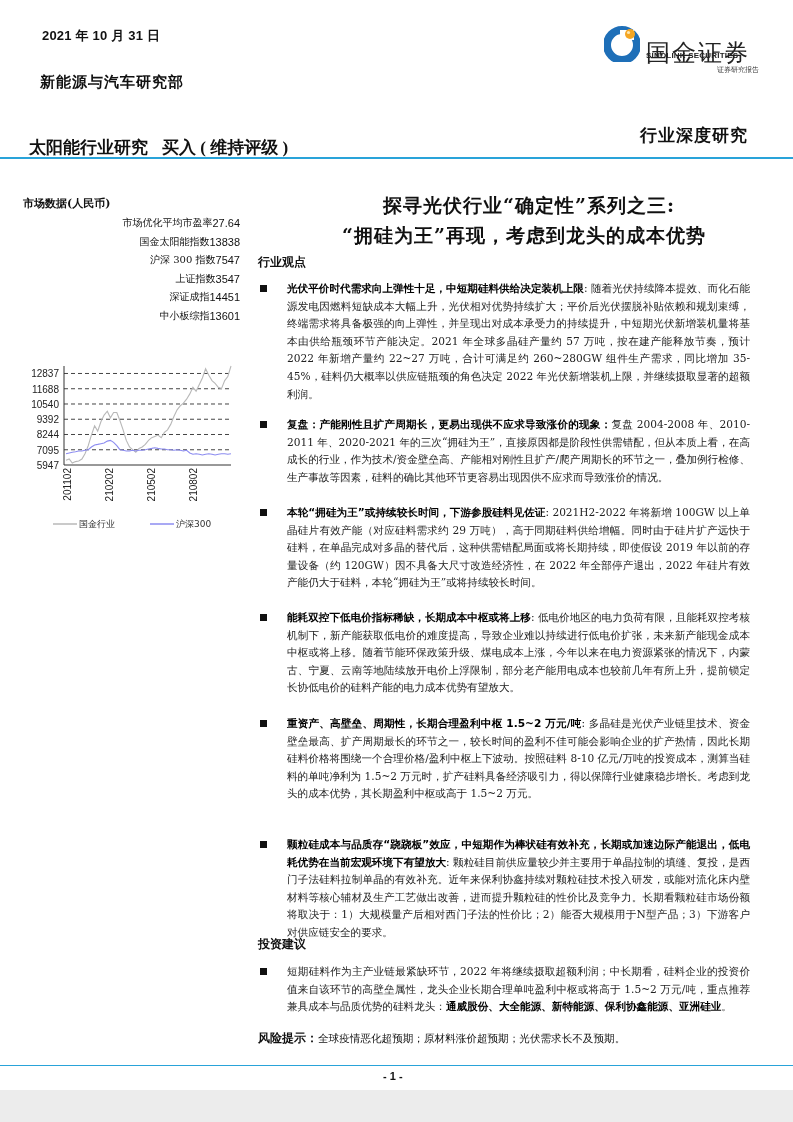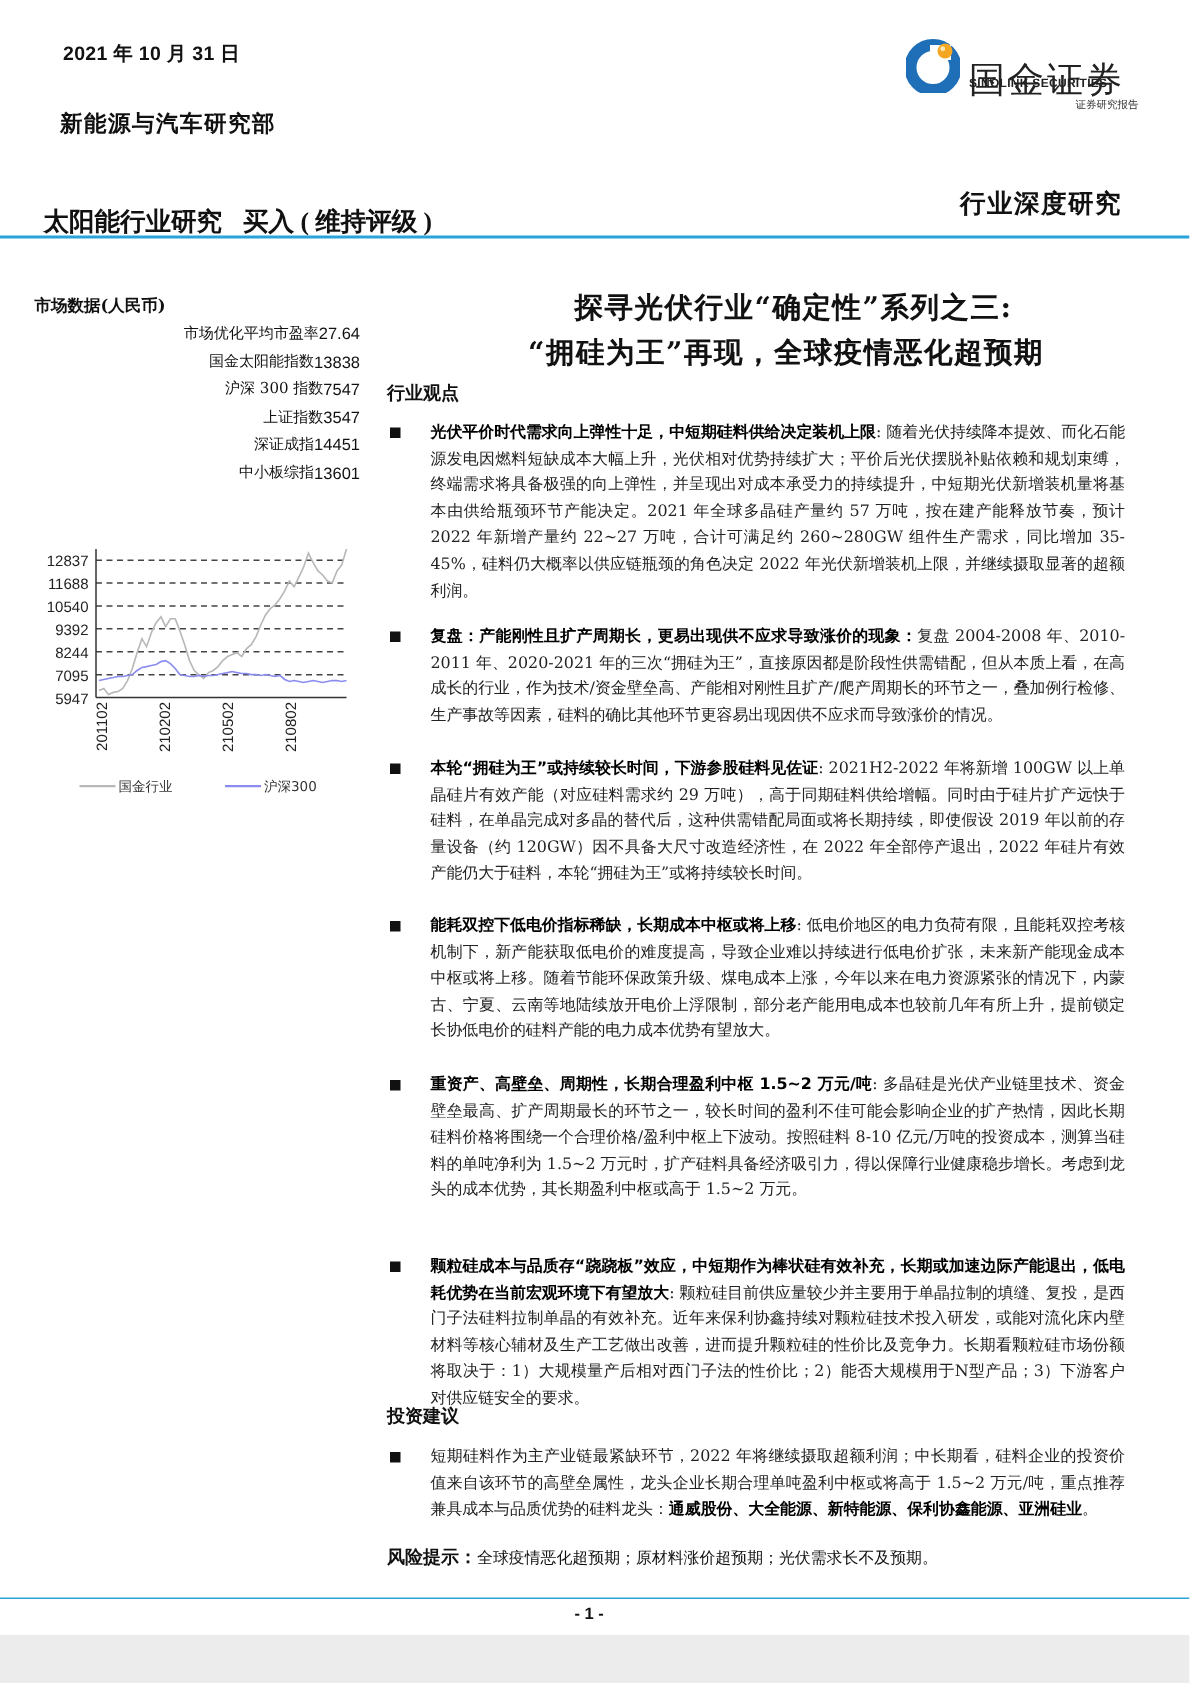--- a/index.html
+++ b/index.html
@@ -138,21 +138,21 @@
           <line x1="33" x2="57" y1="174" y2="174" stroke="#b8b8b8" stroke-width="1.5"></line>
           <text x="59" y="177" class="legend-text">国金行业</text>
           <line x1="130" x2="154" y1="174" y2="174" stroke="#8c8cf0" stroke-width="1.5"></line>
           <text x="156" y="177" class="legend-text">沪深300</text>
         </g>
     </svg>
   </div>
 
   <div class="main-title">
     <span class="l1">探寻光伏行业“确定性”系列之三:</span>
-    <span class="l2">“拥硅为王”再现，全球疫情恶化超预期</span>
+    <span class="l2">“拥硅为王”再现，考虑到龙头的成本优势</span>
   </div>
 
   <div class="section-head" style="top:254px;">行业观点</div>
 
   <div class="bullet" style="top:280px;">
     <span class="mark"></span>
     <span class="txt"><span class="b">光伏平价时代需求向上弹性十足，中短期硅料供给决定装机上限</span><span>: 随着光伏持续降本提效、而化石能源发电因燃料短缺成本大幅上升，光伏相对优势持续扩大；平价后光伏摆脱补贴依赖和规划束缚，终端需求将具备极强的向上弹性，并呈现出对成本承受力的持续提升，中短期光伏新增装机量将基本由供给瓶颈环节产能决定。2021 年全球多晶硅产量约 57 万吨，按在建产能释放节奏，预计 2022 年新增产量约 22~27 万吨，合计可满足约 260~280GW 组件生产需求，同比增加 35-45%，硅料仍大概率以供应链瓶颈的角色决定 2022 年光伏新增装机上限，并继续摄取显著的超额利润。</span></span>
   </div>
 
   <div class="bullet" style="top:416px;">

